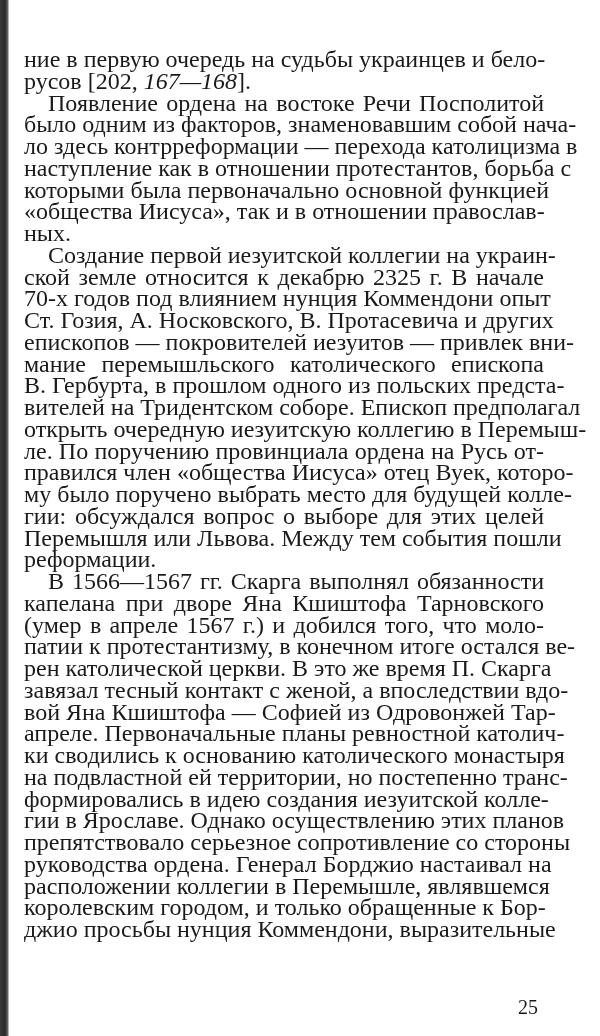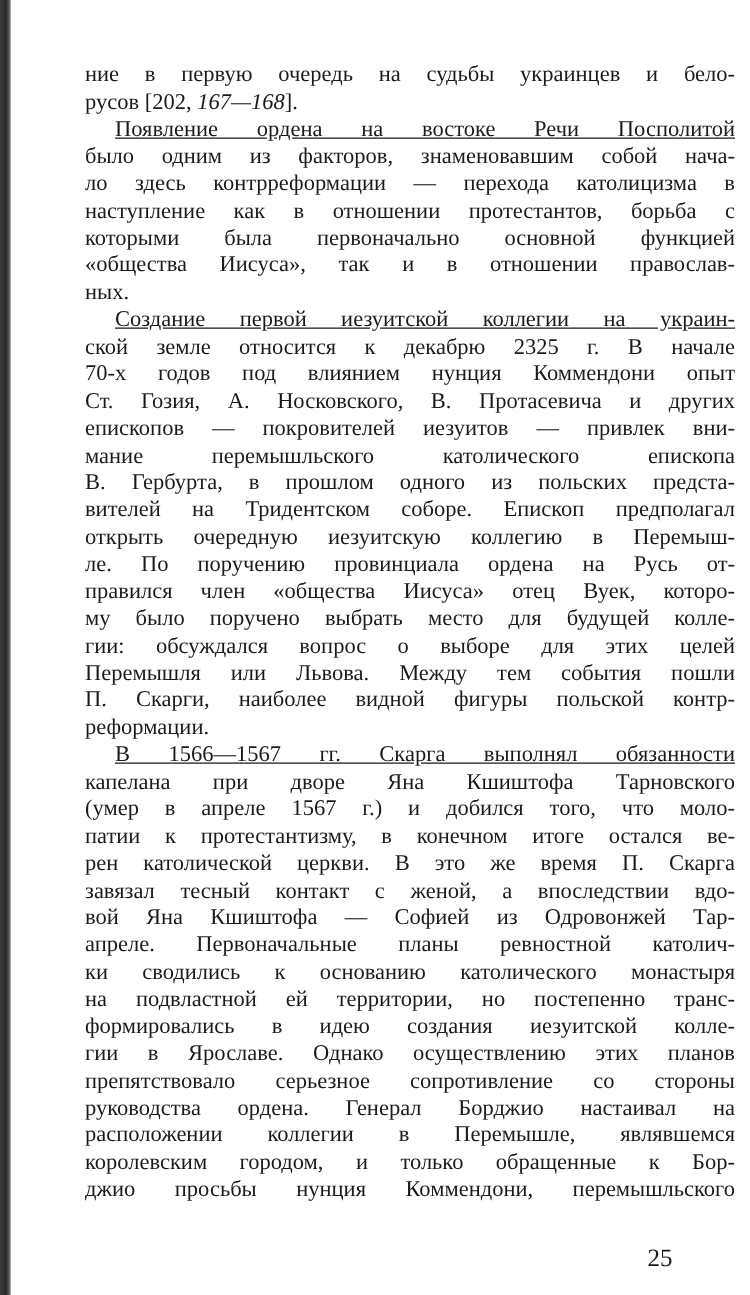--- a/index.html
+++ b/index.html
@@ -7,28 +7,28 @@
     width: 600px; height: 1036px; background: #ffffff; position: relative; overflow: hidden;
     font-family: "Liberation Serif", "DejaVu Serif", serif;
     color: #1a1a1a;
   }
   .edge {
     position: absolute; left: 0; top: 0; width: 9px; height: 1036px;
     background: linear-gradient(to right, #3a3a3a 0px, #2a2a2a 5px, #6a6a6a 8px, #ffffff 9px);
   }
   .page {
     position: absolute; left: 24px; top: 49px; width: 520px;
-    font-size: 18px; line-height: 21.75px; margin-left: 44px;
+    font-size: 24px; line-height: 21.75px;
   }
   .line {
     display: block; white-space: nowrap; text-align: justify; text-align-last: justify;
     height: 21.75px; overflow: visible;
   }
   .line.last { text-align-last: left; }
-  .line.indent { padding-left: 24px; text-decoration: underline; }
+  .line.indent { padding-left: 24px; }
   .it { font-style: italic; }
   .page-number {
     position: absolute; left: 518px; top: 996px; font-size: 20px; font-weight: normal;
     font-family: "Liberation Serif", serif;
   }
 </style>
 </head>
 <body>
 
 <div class="edge"></div>
@@ -58,38 +58,37 @@
     <span class="line">епископов — покровителей иезуитов — привлек вни-</span>
     <span class="line">мание перемышльского католического епископа</span>
     <span class="line">В. Гербурта, в прошлом одного из польских предста-</span>
     <span class="line">вителей на Тридентском соборе. Епископ предполагал</span>
     <span class="line">открыть очередную иезуитскую коллегию в Перемыш-</span>
     <span class="line">ле. По поручению провинциала ордена на Русь от-</span>
     <span class="line">правился член «общества Иисуса» отец Вуек, которо-</span>
     <span class="line">му было поручено выбрать место для будущей колле-</span>
     <span class="line">гии: обсуждался вопрос о выборе для этих целей</span>
     <span class="line">Перемышля или Львова. Между тем события пошли</span>
-    <span class="line">П. Скарги, наиболее видной фигуры польской контр-</span>
     <span class="line last">реформации.</span>
   </div>
 
   <div>
     <span class="line indent">В 1566—1567 гг. Скарга выполнял обязанности</span>
     <span class="line">капелана при дворе Яна Кшиштофа Тарновского</span>
     <span class="line">(умер в апреле 1567 г.) и добился того, что моло-</span>
     <span class="line">патии к протестантизму, в конечном итоге остался ве-</span>
     <span class="line">рен католической церкви. В это же время П. Скарга</span>
     <span class="line">завязал тесный контакт с женой, а впоследствии вдо-</span>
     <span class="line">вой Яна Кшиштофа — Софией из Одровонжей Тар-</span>
     <span class="line">апреле. Первоначальные планы ревностной католич-</span>
     <span class="line">ки сводились к основанию католического монастыря</span>
     <span class="line">на подвластной ей территории, но постепенно транс-</span>
     <span class="line">формировались в идею создания иезуитской колле-</span>
     <span class="line">гии в Ярославе. Однако осуществлению этих планов</span>
     <span class="line">препятствовало серьезное сопротивление со стороны</span>
     <span class="line">руководства ордена. Генерал Борджио настаивал на</span>
     <span class="line">расположении коллегии в Перемышле, являвшемся</span>
     <span class="line">королевским городом, и только обращенные к Бор-</span>
-    <span class="line">джио просьбы нунция Коммендони, перемышльского</span>
+    <span class="line">джио просьбы нунция Коммендони, выразительные</span>
   </div>
 </div>
 
 <div class="page-number">25</div>
 
 </body></html>

